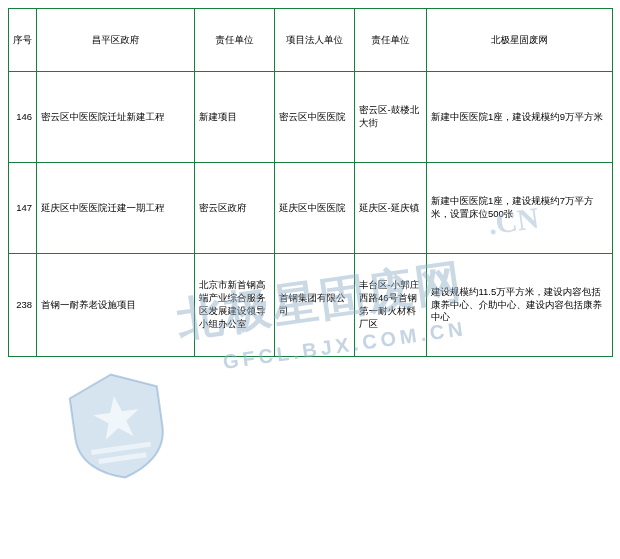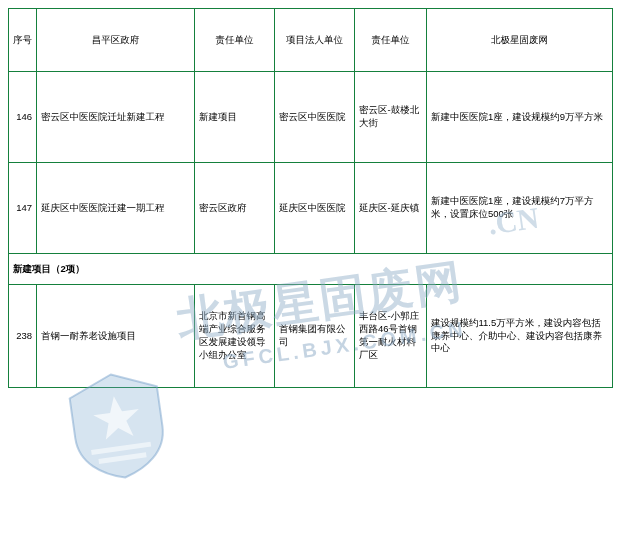--- a/index.html
+++ b/index.html
@@ -153,23 +153,20 @@
       <tr class="row-tall">
         <td class="seq-cell">147</td>
         <td class="c">延庆区中医医院迁建一期工程</td>
         <td class="c">密云区政府</td>
         <td class="c">延庆区中医医院</td>
         <td class="l">延庆区-延庆镇</td>
         <td class="l">新建中医医院1座，建设规模约7万平方米，设置床位500张</td>
       </tr>
 
 
-      <tr>
-        <td class="section bold" colspan="6">新建项目（2项）</td>
-      </tr>
 
       <tr class="row-big">
         <td class="seq-cell">238</td>
         <td class="c">首钢一耐养老设施项目</td>
         <td class="c">北京市新首钢高端产业综合服务区发展建设领导小组办公室</td>
         <td class="c">首钢集团有限公司</td>
         <td class="l">丰台区-小郭庄西路46号首钢第一耐火材料厂区</td>
         <td class="l">建设规模约11.5万平方米，建设内容包括康养中心、介助中心、建设内容包括康养中心</td>
       </tr>
 

